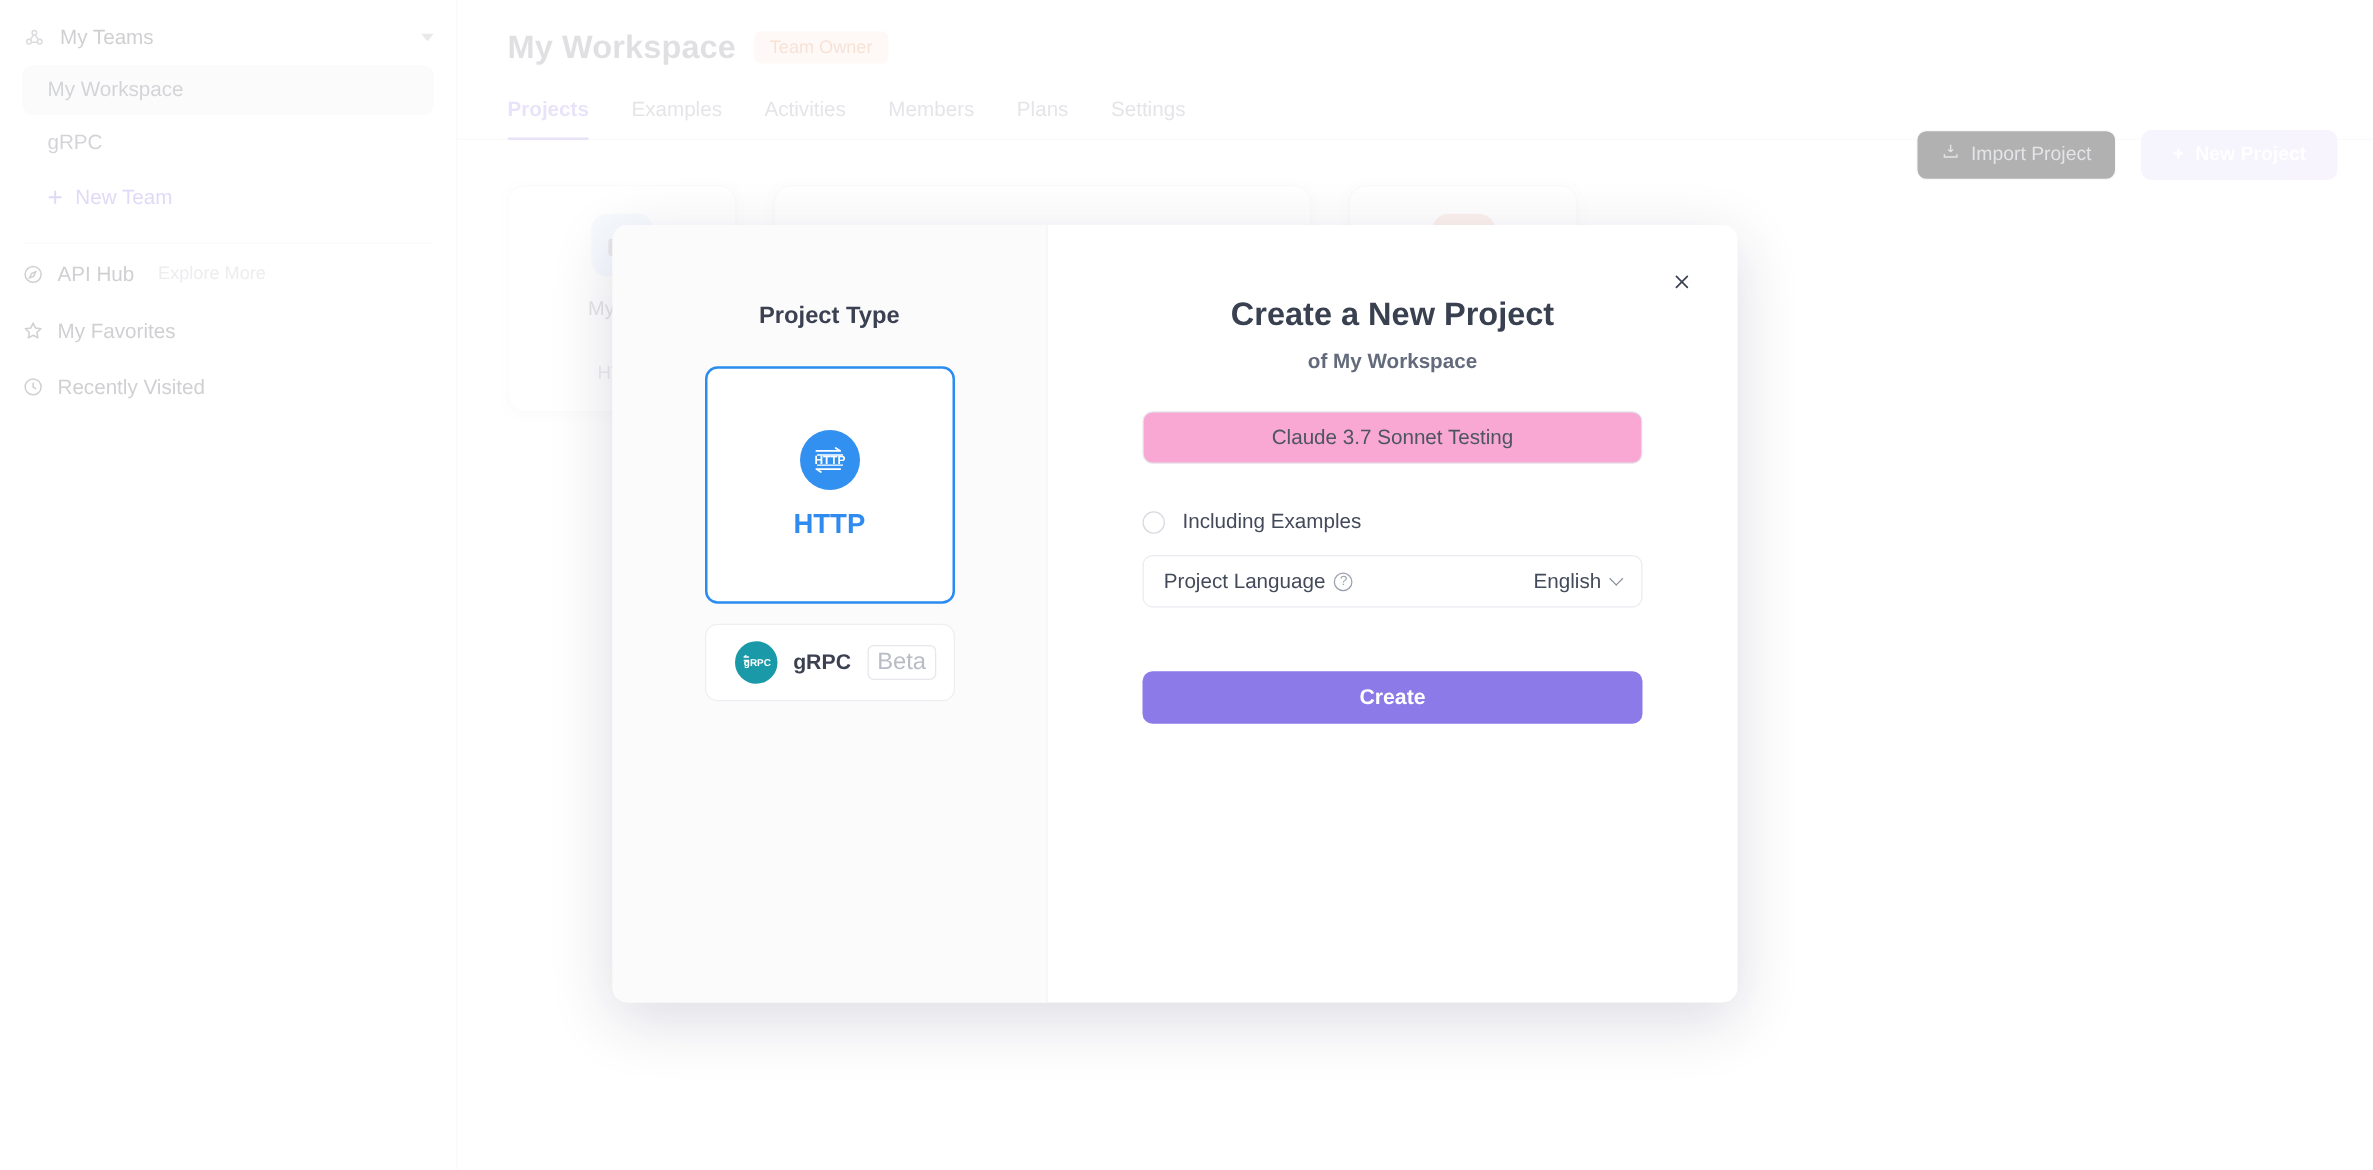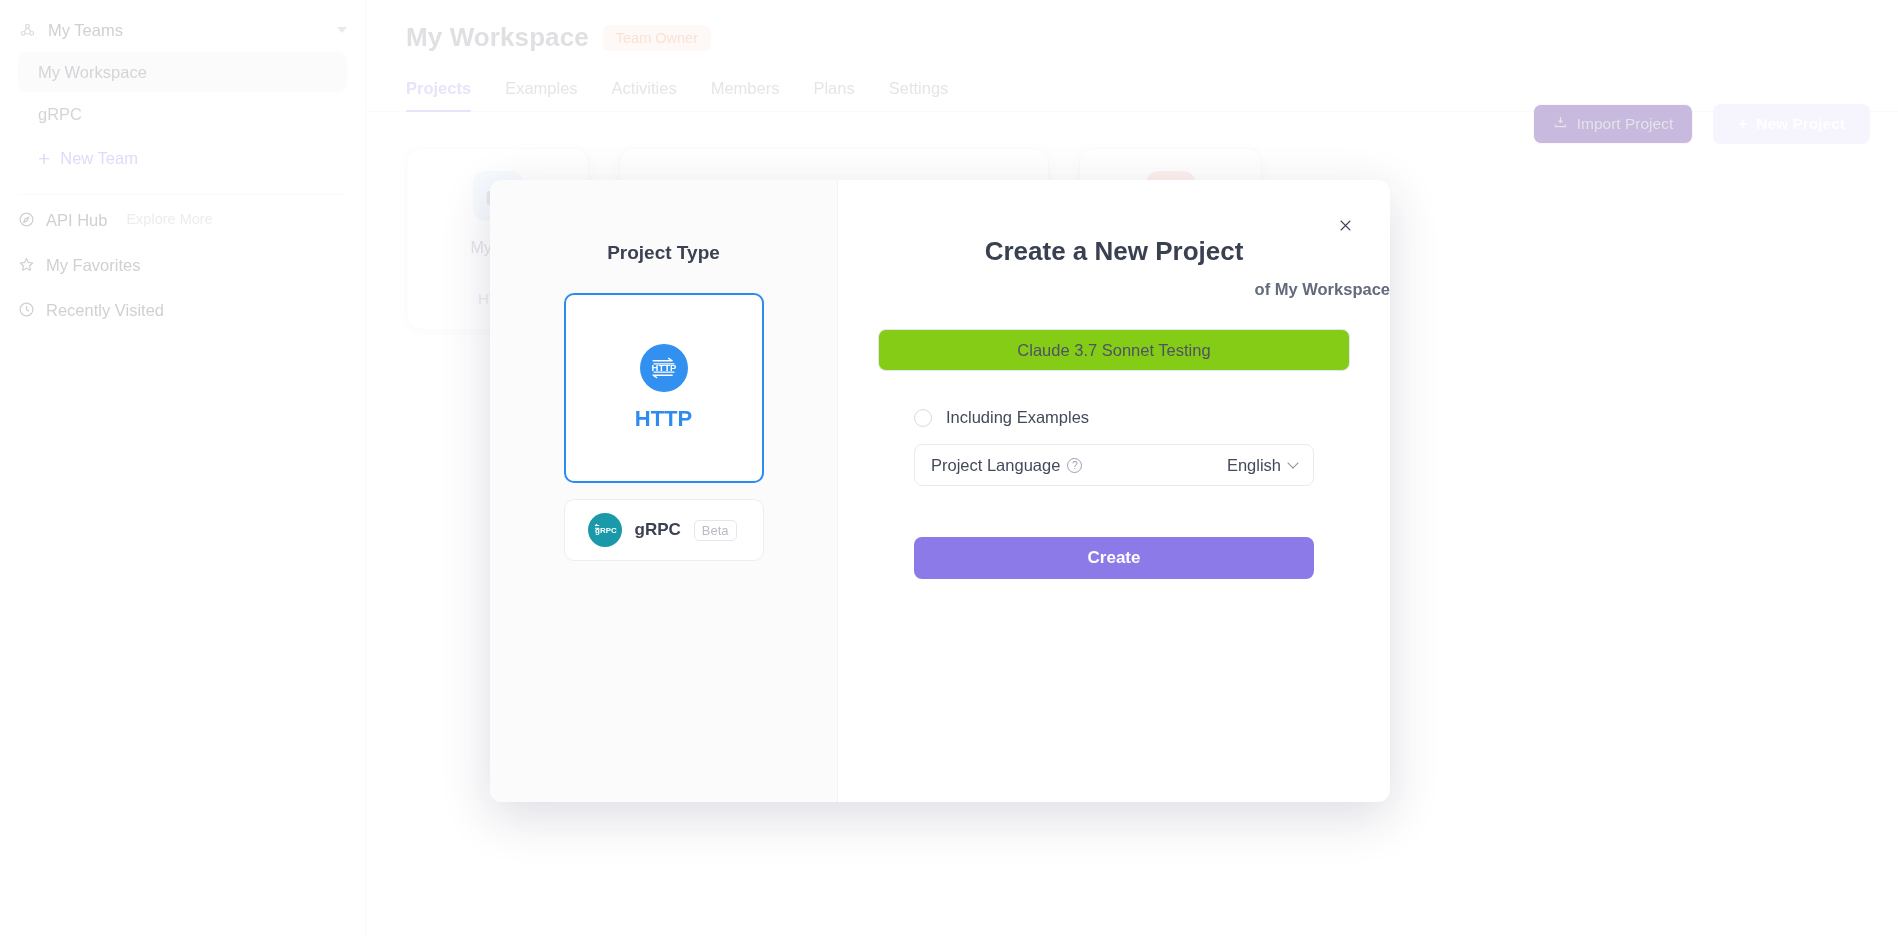--- a/index.html
+++ b/index.html
@@ -65,21 +65,21 @@
   .tab { font-size: 16.5px; color: #a9abb5; padding-bottom: 13px; position: relative; }
   .tab.active { color: #b7a6ec; font-weight: 600; }
   .tab.active::after {
     content: ""; position: absolute; left: 0; right: 0; bottom: -1px;
     height: 2.5px; background: #b7a6ec; border-radius: 2px;
   }
   .head-actions { position: absolute; right: 28px; top: 104px; display: flex; gap: 20px; }
   .btn-import {
     display: flex; align-items: center; gap: 9px;
     height: 40px; padding: 0 19px; border: 1px solid #eceef2; border-radius: 8px;
-    background: #4c1d95; color: #a8aab4; font-size: 15.5px;
+    background: #000000; color: #a8aab4; font-size: 15.5px;
   }
   .btn-new {
     display: flex; align-items: center; gap: 9px;
     height: 40px; padding: 0 25px; border-radius: 8px;
     background: #e3dbf9; color: #fff; font-size: 15.5px; font-weight: 600;
   }
   .cards { display: flex; gap: 30px; padding: 36px 0 0 40px; }
   .pcard {
     width: 183px; height: 182px; background: #fff; border-radius: 14px;
     border: 1px solid #f2f3f6;
@@ -118,37 +118,37 @@
     margin-top: 16px; width: 200px; height: 62px;
     border: 1px solid #eceef2; border-radius: 10px; background: #fff;
     display: flex; align-items: center; gap: 13px; padding-left: 23px;
   }
   .grpc-circle {
     width: 34px; height: 34px; border-radius: 50%; background: #1a9aa8;
     display: flex; align-items: center; justify-content: center;
   }
   .grpc-label { font-size: 17px; font-weight: 600; color: #3b4151; }
   .grpc-beta {
-    font-size: 13px; color: #b9bbc5; border: 1px solid #e6e7ec;
+    font-size: 19px; color: #b9bbc5; border: 1px solid #e6e7ec;
     border-radius: 5px; padding: 2px 7px;
   }
 
   .modal-right { flex: 1; position: relative; padding-top: 48px; }
   .close-btn {
     position: absolute; right: 32px; top: 32px;
     width: 26px; height: 26px; display: flex; align-items: center; justify-content: center;
     color: #3b4151;
   }
   .m-title { text-align: center; font-size: 26px; font-weight: 700; color: #394050; margin-top: 8px; }
-  .m-sub { text-align: right; font-size: 16.5px; font-weight: 700; color: #626a7c; margin-top: 13px; }
+  .m-sub { text-align: center; font-size: 16.5px; font-weight: 700; color: #626a7c; margin-top: 13px; }
   .m-input {
-    display: block; width: 472px; height: 42px; margin: 30px auto 0;
+    display: block; width: 400px; height: 42px; margin: 30px auto 0;
     border: 1px solid #e4e6ec; border-radius: 8px;
     text-align: center; font-size: 16.5px; color: #4d5464;
-    font-family: "Liberation Sans", sans-serif; background: #84cc16; outline: none;
+    font-family: "Liberation Sans", sans-serif; background: #f9a8d4; outline: none;
   }
   .m-check { display: flex; align-items: center; gap: 14px; width: 400px; margin: 37px auto 0; }
   .cbox { width: 18px; height: 18px; border: 1px solid #d8dae1; border-radius: 50%; background: #fff; }
   .cbox-label { font-size: 16.5px; color: #434a5a; }
   .m-lang {
     display: flex; align-items: center; width: 400px; height: 42px;
     margin: 17px auto 0; border: 1px solid #e9ebf0; border-radius: 8px; padding: 0 16px;
   }
   .lang-label { font-size: 16.5px; color: #434a5a; display: flex; align-items: center; gap: 7px; }
   .q-ico {

